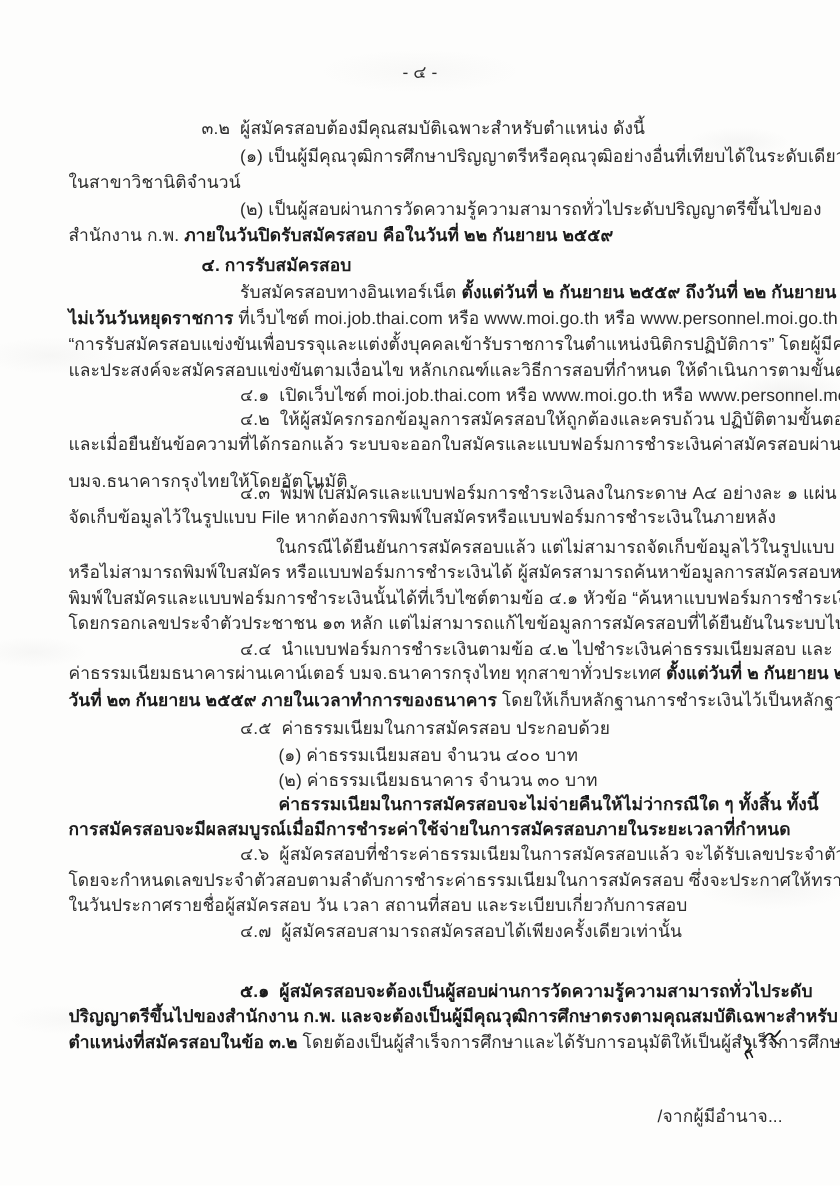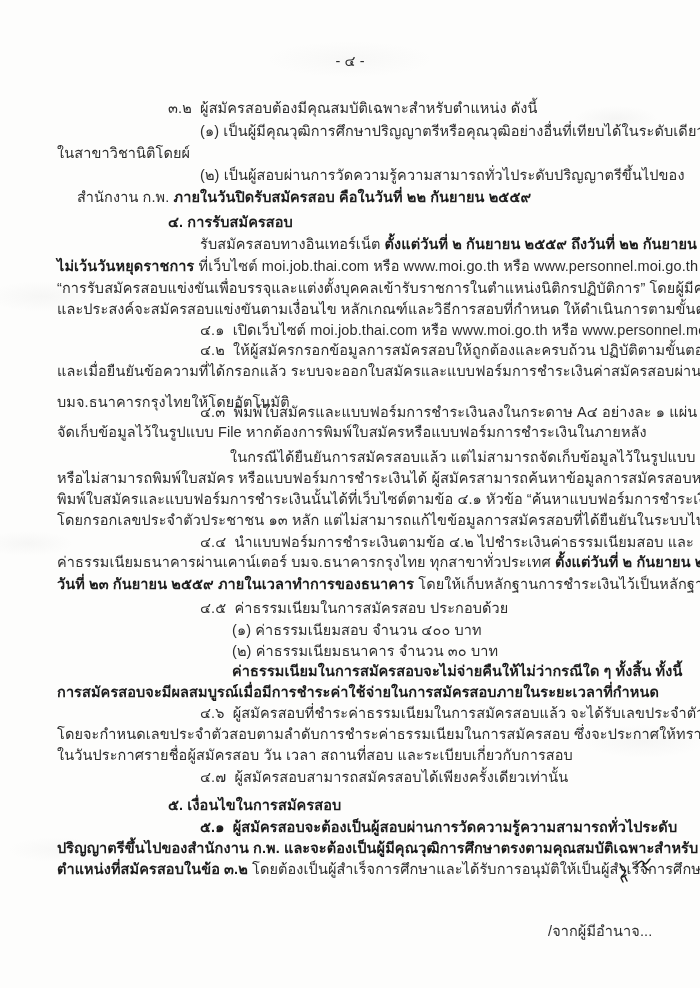--- a/index.html
+++ b/index.html
@@ -58,23 +58,23 @@
 
   <svg class="handwritten" width="16" height="22" viewBox="0 0 16 22" style="left:616px; top:862px;">
     <path d="M4 2 C 7 6, 5 9, 8 8 C 11 7, 9 12, 6 14 C 4 16, 8 15, 10 13 M5 16 L 7 20 M9 15 L 11 19" stroke="#1a1a1a" stroke-width="1.4" fill="none" stroke-linecap="round"></path>
   </svg>
   <svg class="handwritten" width="18" height="16" viewBox="0 0 18 16" style="left:634px; top:857px;">
     <path d="M2 10 C 5 4, 8 3, 10 6 C 12 9, 14 4, 16 2 M9 7 C 10 10, 12 12, 15 13" stroke="#1a1a1a" stroke-width="1.5" fill="none" stroke-linecap="round"></path>
   </svg>
 <div class="line center" style="top: 52px;"><span>- ๔ -</span></div>
     <div class="line" style="left: 168px; top: 99px; text-align: right;"><span>๓.๒&nbsp; ผู้สมัครสอบต้องมีคุณสมบัติเฉพาะสำหรับตำแหน่ง ดังนี้</span></div>
     <div class="line" style="left: 200px; top: 122px;"><span>(๑) เป็นผู้มีคุณวุฒิการศึกษาปริญญาตรีหรือคุณวุฒิอย่างอื่นที่เทียบได้ในระดับเดียวกัน</span></div>
-    <div class="line" style="left: 57px; top: 144px;"><span>ในสาขาวิชานิติโดยผ์</span></div>
+    <div class="line" style="left: 57px; top: 144px;"><span>ในสาขาวิชานิติจำนวน์</span></div>
     <div class="line" style="left: 200px; top: 166px;"><span>(๒) เป็นผู้สอบผ่านการวัดความรู้ความสามารถทั่วไประดับปริญญาตรีขึ้นไปของ</span></div>
-    <div class="line" style="left: 57px; top: 188px; margin-left: 20px;"><span>สำนักงาน ก.พ. </span><span class="bold">ภายในวันปิดรับสมัครสอบ คือในวันที่ ๒๒ กันยายน ๒๕๕๙</span></div>
+    <div class="line" style="left: 57px; top: 188px;"><span>สำนักงาน ก.พ. </span><span class="bold">ภายในวันปิดรับสมัครสอบ คือในวันที่ ๒๒ กันยายน ๒๕๕๙</span></div>
     <div class="line" style="left: 168px; top: 213px;"><span class="bold">๔. การรับสมัครสอบ</span></div>
     <div class="line" style="left: 200px; top: 235px;"><span>รับสมัครสอบทางอินเทอร์เน็ต </span><span class="bold">ตั้งแต่วันที่ ๒ กันยายน ๒๕๕๙ ถึงวันที่ ๒๒ กันยายน ๒๕๕๙</span></div>
     <div class="line" style="left: 57px; top: 257px;"><span class="bold">ไม่เว้นวันหยุดราชการ</span><span> ที่เว็บไซต์ moi.job.thai.com หรือ www.moi.go.th หรือ www.personnel.moi.go.th หัวข้อ</span></div>
     <div class="line" style="left: 57px; top: 279px;"><span>“การรับสมัครสอบแข่งขันเพื่อบรรจุและแต่งตั้งบุคคลเข้ารับราชการในตำแหน่งนิติกรปฏิบัติการ” โดยผู้มีคุณสมบัติข้างต้น</span></div>
     <div class="line" style="left: 57px; top: 300px;"><span>และประสงค์จะสมัครสอบแข่งขันตามเงื่อนไข หลักเกณฑ์และวิธีการสอบที่กำหนด ให้ดำเนินการตามขั้นตอน ดังนี้</span></div>
     <div class="line" style="left: 200px; top: 321px;"><span>๔.๑&nbsp; เปิดเว็บไซต์ moi.job.thai.com หรือ www.moi.go.th หรือ www.personnel.moi.go.th</span></div>
     <div class="line" style="left: 200px; top: 341px;"><span>๔.๒&nbsp; ให้ผู้สมัครกรอกข้อมูลการสมัครสอบให้ถูกต้องและครบถ้วน ปฏิบัติตามขั้นตอนที่กำหนด</span></div>
     <div class="line" style="left: 57px; top: 362px;"><span>และเมื่อยืนยันข้อความที่ได้กรอกแล้ว ระบบจะออกใบสมัครและแบบฟอร์มการชำระเงินค่าสมัครสอบผ่านเคาน์เตอร์</span></div>
     <div class="line" style="left: 57px; top: 383px; margin-top: 10px;"><span>บมจ.ธนาคารกรุงไทยให้โดยอัตโนมัติ</span></div>
     <div class="line" style="left: 200px; top: 403px;"><span>๔.๓&nbsp; พิมพ์ใบสมัครและแบบฟอร์มการชำระเงินลงในกระดาษ A๔ อย่างละ ๑ แผ่น หรือ</span></div>
@@ -88,18 +88,17 @@
     <div class="line" style="left: 57px; top: 575px;"><span class="bold">วันที่ ๒๓ กันยายน ๒๕๕๙  ภายในเวลาทำการของธนาคาร</span><span> โดยให้เก็บหลักฐานการชำระเงินไว้เป็นหลักฐานด้วย</span></div>
     <div class="line" style="left: 200px; top: 599px;"><span>๔.๕&nbsp; ค่าธรรมเนียมในการสมัครสอบ ประกอบด้วย</span></div>
     <div class="line" style="left: 232px; top: 621px;"><span>(๑) ค่าธรรมเนียมสอบ จำนวน ๔๐๐ บาท</span></div>
     <div class="line" style="left: 232px; top: 642px;"><span>(๒) ค่าธรรมเนียมธนาคาร จำนวน ๓๐ บาท</span></div>
     <div class="line" style="left: 232px; top: 662px;"><span class="bold">ค่าธรรมเนียมในการสมัครสอบจะไม่จ่ายคืนให้ไม่ว่ากรณีใด ๆ ทั้งสิ้น ทั้งนี้</span></div>
     <div class="line" style="left: 57px; top: 683px;"><span class="bold">การสมัครสอบจะมีผลสมบูรณ์เมื่อมีการชำระค่าใช้จ่ายในการสมัครสอบภายในระยะเวลาที่กำหนด</span></div>
     <div class="line" style="left: 200px; top: 704px;"><span>๔.๖&nbsp; ผู้สมัครสอบที่ชำระค่าธรรมเนียมในการสมัครสอบแล้ว จะได้รับเลขประจำตัวสอบ</span></div>
     <div class="line" style="left: 57px; top: 725px;"><span>โดยจะกำหนดเลขประจำตัวสอบตามลำดับการชำระค่าธรรมเนียมในการสมัครสอบ ซึ่งจะประกาศให้ทราบ</span></div>
     <div class="line" style="left: 57px; top: 746px; text-align: center;"><span>ในวันประกาศรายชื่อผู้สมัครสอบ วัน เวลา สถานที่สอบ และระเบียบเกี่ยวกับการสอบ</span></div>
     <div class="line" style="left: 200px; top: 768px;"><span>๔.๗&nbsp; ผู้สมัครสอบสามารถสมัครสอบได้เพียงครั้งเดียวเท่านั้น</span></div>
-    <div class="line" style="left: 168px; top: 796px;"><span class="bold">๕. เงื่อนไขในการสมัครสอบ</span></div>
     <div class="line" style="left: 200px; top: 818px;"><span class="bold">๕.๑&nbsp; ผู้สมัครสอบจะต้องเป็นผู้สอบผ่านการวัดความรู้ความสามารถทั่วไประดับ</span></div>
     <div class="line" style="left: 57px; top: 839px;"><span class="bold">ปริญญาตรีขึ้นไปของสำนักงาน ก.พ. และจะต้องเป็นผู้มีคุณวุฒิการศึกษาตรงตามคุณสมบัติเฉพาะสำหรับ</span></div>
     <div class="line" style="left: 57px; top: 860px;"><span class="bold">ตำแหน่งที่สมัครสอบในข้อ ๓.๒ </span><span>โดยต้องเป็นผู้สำเร็จการศึกษาและได้รับการอนุมัติให้เป็นผู้สำเร็จการศึกษา</span></div>
     <div class="line" style="left: 548px; top: 922px;"><span>/จากผู้มีอำนาจ...</span></div>
   </div>
 
 </body></html>

